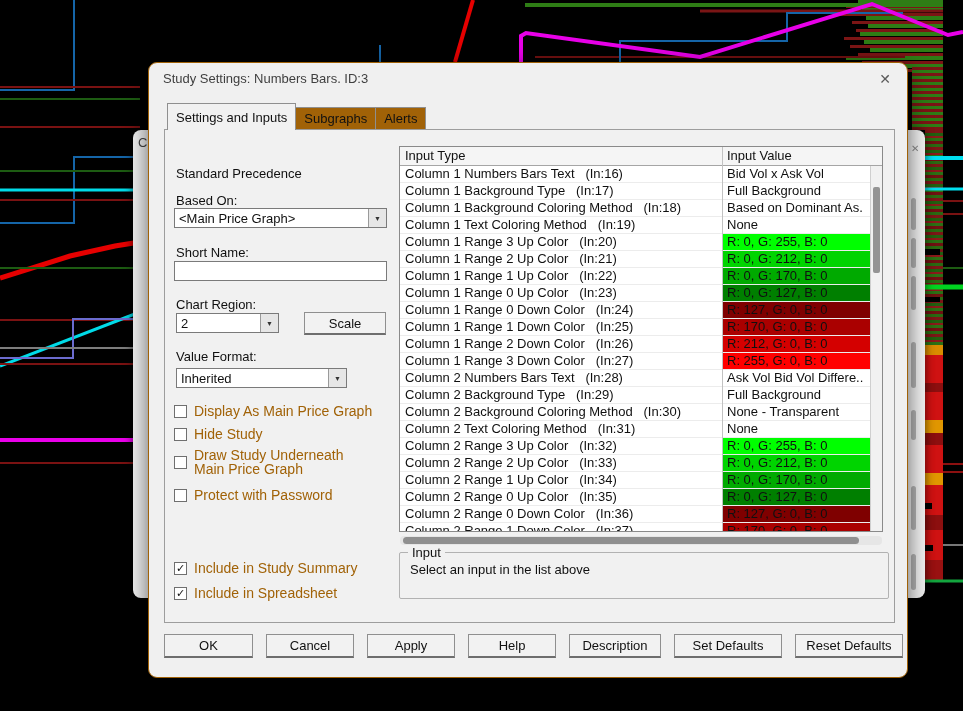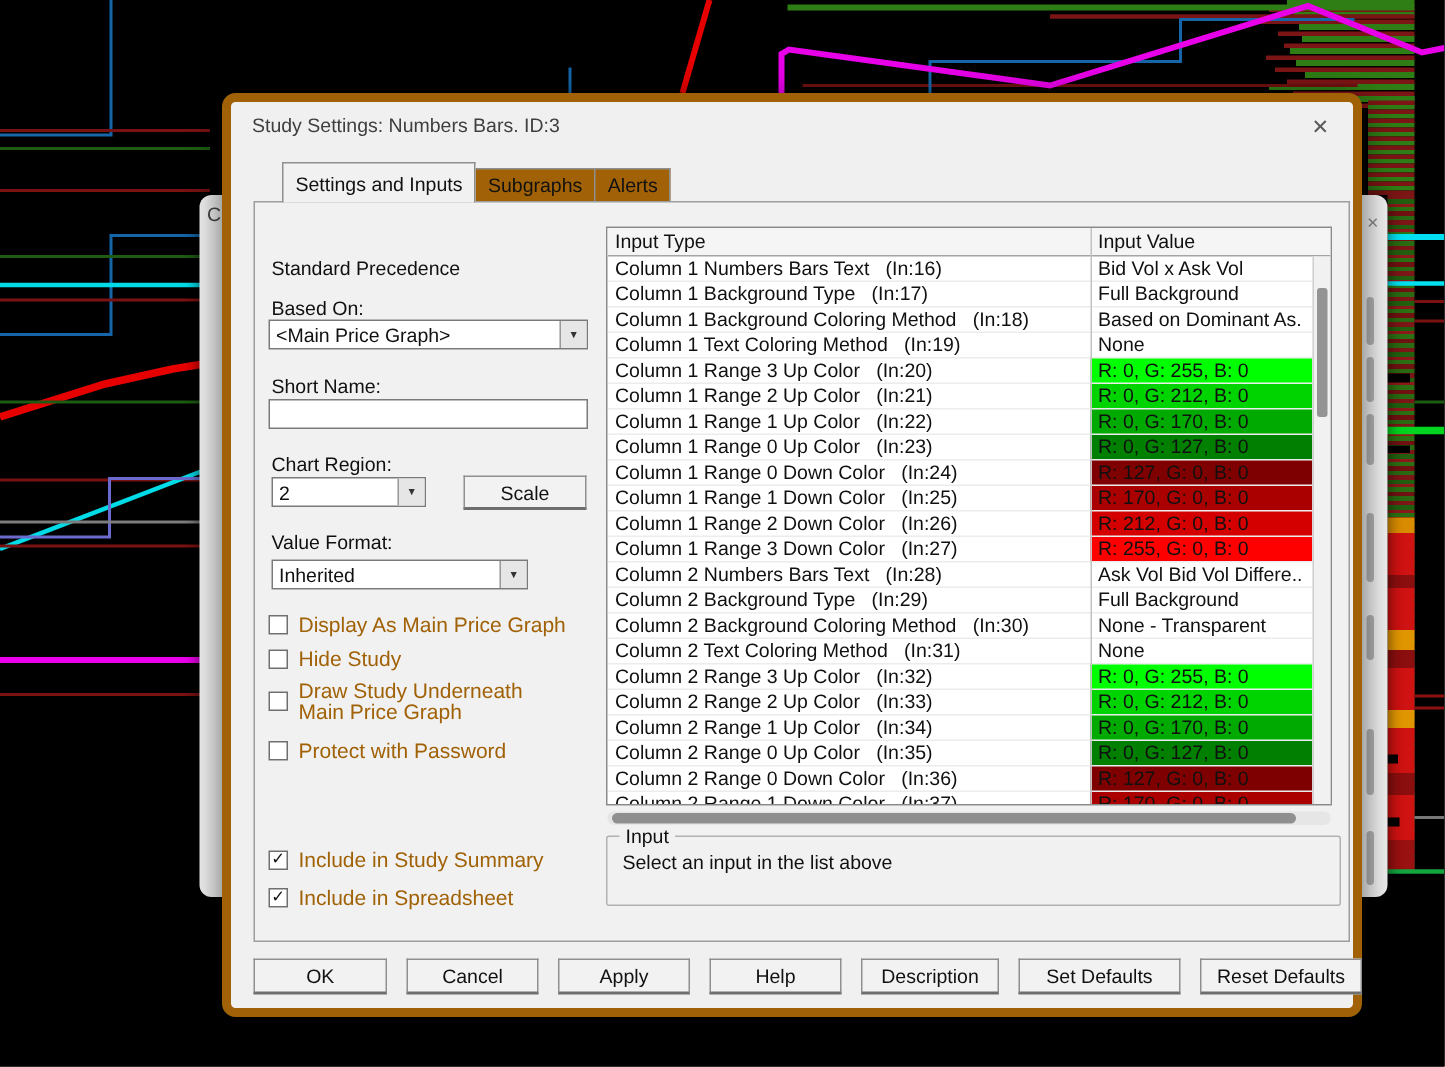--- a/index.html
+++ b/index.html
@@ -20,26 +20,26 @@
   .bw{position:absolute;top:130px;height:468px;background:#f0f0f0;z-index:3;
     box-shadow:0 0 10px rgba(0,0,0,.6);}
   #bw-left{left:133px;width:16px;border-radius:8px 0 0 8px;overflow:hidden;}
   #bw-left .frag{position:absolute;left:5px;top:5px;font-size:13px;color:#444;}
   #bw-right{left:908px;width:17px;border-radius:0 8px 8px 0;overflow:hidden;}
   #bw-right .bx{position:absolute;left:3px;top:13px;font-size:10px;color:#8a8a8a;}
   .bw-thumb{position:absolute;left:3px;width:5px;background:#b2b2b2;border-radius:3px;}
 
   
   #dlg{position:absolute;left:148px;top:62px;width:760px;height:616px;background:#f0f0f0;
-    border:6px solid #a16207;border-radius:9px;box-shadow:0 6px 22px rgba(0,0,0,.6);z-index:5;box-sizing:border-box;}
+    border:1px solid #a16207;border-radius:9px;box-shadow:0 6px 22px rgba(0,0,0,.6);z-index:5;box-sizing:border-box;}
   #dlg-title{position:absolute;left:14px;top:8px;font-size:13px;color:#3f3f3f;}
   #dlg-close{position:absolute;right:12px;top:6px;font-size:14px;color:#5a5a5a;cursor:default;padding:2px 4px;}
 
   
-  #tabbar{position:absolute;left:34px;top:40px;display:flex;align-items:flex-end;z-index:7;text-align:center;}
+  #tabbar{position:absolute;left:18px;top:40px;display:flex;align-items:flex-end;z-index:7;text-align:center;}
   .tab{box-sizing:border-box;border:1px solid #8f8f8f;border-bottom:none;background:#a16207;
     font-size:13px;color:#111;padding:3px 8px 2px 8px;height:22px;margin-right:-1px;}
   .tab.active{height:27px;padding-top:6px;background:#f1f1f1;position:relative;z-index:8;margin-bottom:-1px;}
 
   #tabbox{position:absolute;left:15px;top:66px;width:731px;height:494px;border:1px solid #9d9d9d;
     background:#f1f1f1;box-sizing:border-box;z-index:6;}
 
   
   .lbl{position:absolute;font-size:13px;color:#101010;z-index:7;}
   .combo{position:absolute;height:20px;background:#fff;border:1px solid #7a7a7a;box-sizing:border-box;

